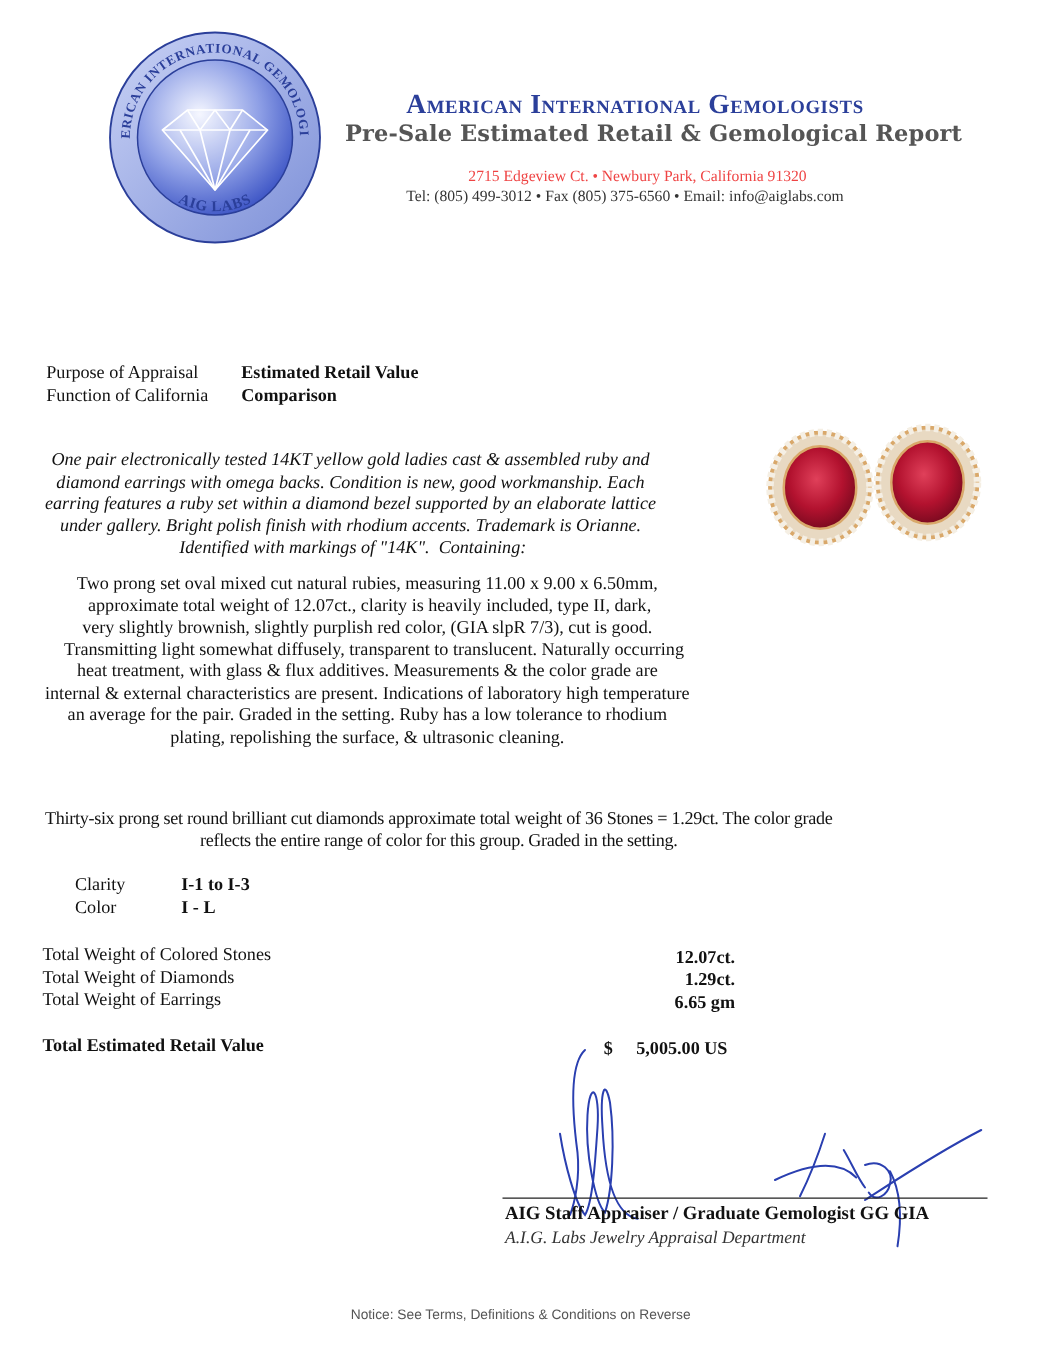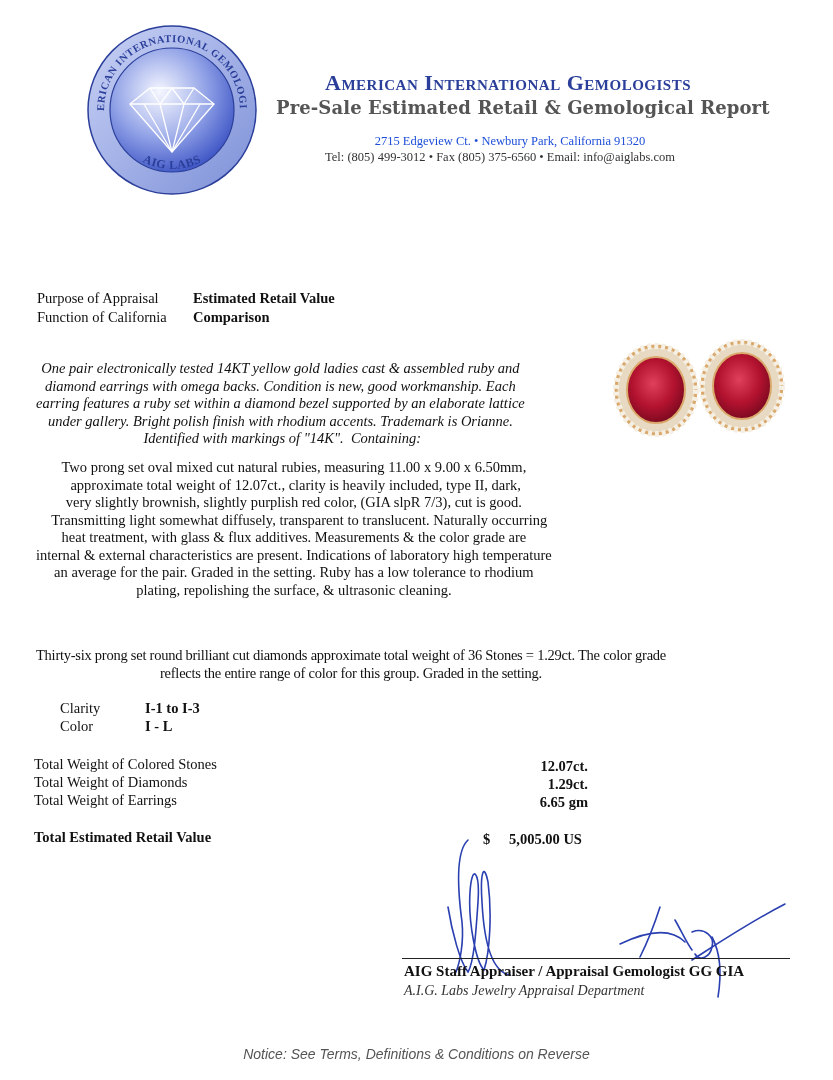--- a/index.html
+++ b/index.html
@@ -17,39 +17,39 @@
       color: #2b3f9a; font-size: 22px; letter-spacing: 0.5px;
       font-variant: small-caps;
     }
     .hdr-sub {
       left: 276px; top: 97px; width: 460px;
       font-family: "DejaVu Serif", serif; font-weight: bold;
       color: #555; font-size: 18px; letter-spacing: 0.1px; white-space: nowrap;
     }
     .hdr-addr {
       left: 300px; top: 134px; width: 420px; text-align: center;
-      font-size: 12.5px; color: #1d4ed8; white-space: nowrap;
+      font-size: 12.5px; color: #ef4444; white-space: nowrap;
     }
     .hdr-contact {
       left: 290px; top: 150px; width: 420px; text-align: center;
       font-size: 12.5px; color: #333; white-space: nowrap;
     }
     
     .txt { font-size: 14.5px; line-height: 17.5px; color: #111; white-space: nowrap; }
     .label { font-size: 14.5px; }
     .value { font-size: 14.5px; font-weight: bold; }
     
     #earrings { left: 606px; top: 336px; width: 200px; height: 110px; }
     
     .sig-line { left: 402px; top: 958px; width: 388px; height: 1px; background: #222; }
     .sig-title { left: 404px; top: 963px; font-size: 15px; font-weight: bold; white-space: nowrap; }
     .sig-dept { left: 404px; top: 983px; font-size: 14px; font-style: italic; color: #333; white-space: nowrap; }
     .notice {
       left: 0; width: 833px; top: 1046px; text-align: center;
-      font-family: "Liberation Sans", sans-serif; font-size: 14px; color: #555; font-style: italic;
+      font-family: "Liberation Sans", sans-serif; font-size: 11px; color: #555;
     }
     #signature { left: 430px; top: 832px; width: 360px; height: 180px; }
   </style>
 </head>
 <body>
 
 <div id="logo" class="abs">
   <svg width="172" height="172" viewBox="0 0 172 172">
     <defs>
       <radialGradient id="lg" cx="40%" cy="35%" r="70%">
@@ -164,16 +164,16 @@
     <path d="M18 75 C 22 100, 30 130, 38 140 C 44 130, 46 100, 48 70 C 50 40, 42 30, 40 60 C 38 90, 46 130, 54 138 C 60 120, 62 80, 58 50 C 54 30, 50 40, 52 70 C 54 110, 62 140, 80 143"></path>
     <path d="M190 112 C 215 100, 240 95, 255 110"></path>
     <path d="M230 75 C 222 100, 215 115, 210 125"></path>
     <path d="M245 88 C 252 100, 256 110, 262 118"></path>
     <path d="M262 100 C 275 95, 285 105, 282 115 C 280 125, 270 130, 265 122"></path>
     <path d="M282 105 C 290 120, 292 140, 288 165"></path>
     <path d="M262 128 C 290 110, 320 90, 355 72"></path>
   </svg>
 </div>
 <div class="abs sig-line"></div>
-<div class="abs sig-title">AIG Staff Appraiser / Appraisal Gemologist GG GIA</div>
+<div class="abs sig-title">AIG Staff Appraiser / Graduate Gemologist GG GIA</div>
 <div class="abs sig-dept">A.I.G. Labs Jewelry Appraisal Department</div>
 
 <div class="abs notice">Notice: See Terms, Definitions &amp; Conditions on Reverse</div>
 
 </body></html>

